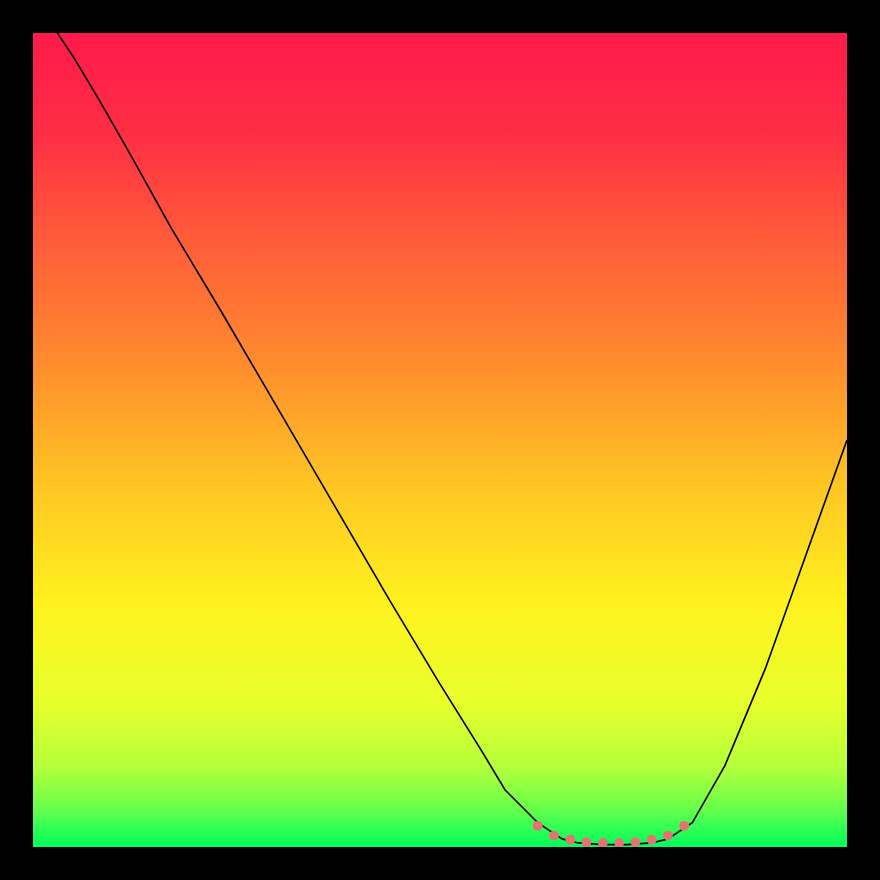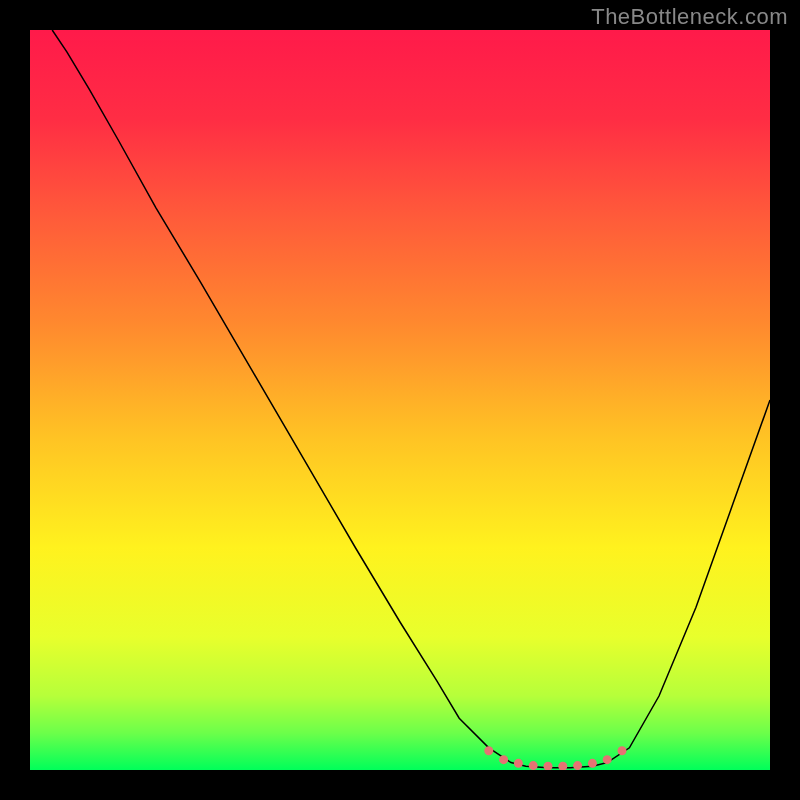--- a/index.html
+++ b/index.html
@@ -33,21 +33,20 @@
     left: 0;
     top: 0;
     width: 740px;
     height: 740px;
     display: block;
   }
 </style>
 </head>
 <body>
 <div class="container">
-  <div class="watermark">TheBottleneck.com</div>
   <div class="plot-wrap">
     <svg class="plot" id="plot" viewBox="0 0 740 740">
         <defs>
           <linearGradient id="bg-grad" x1="0" y1="0" x2="0" y2="1">
             <stop offset="0%" stop-color="#ff1a4a"></stop>
             <stop offset="12%" stop-color="#ff2d44"></stop>
             <stop offset="25%" stop-color="#ff5a3a"></stop>
             <stop offset="40%" stop-color="#ff8a2e"></stop>
             <stop offset="55.00000000000001%" stop-color="#ffc324"></stop>
             <stop offset="70%" stop-color="#fff21e"></stop>

